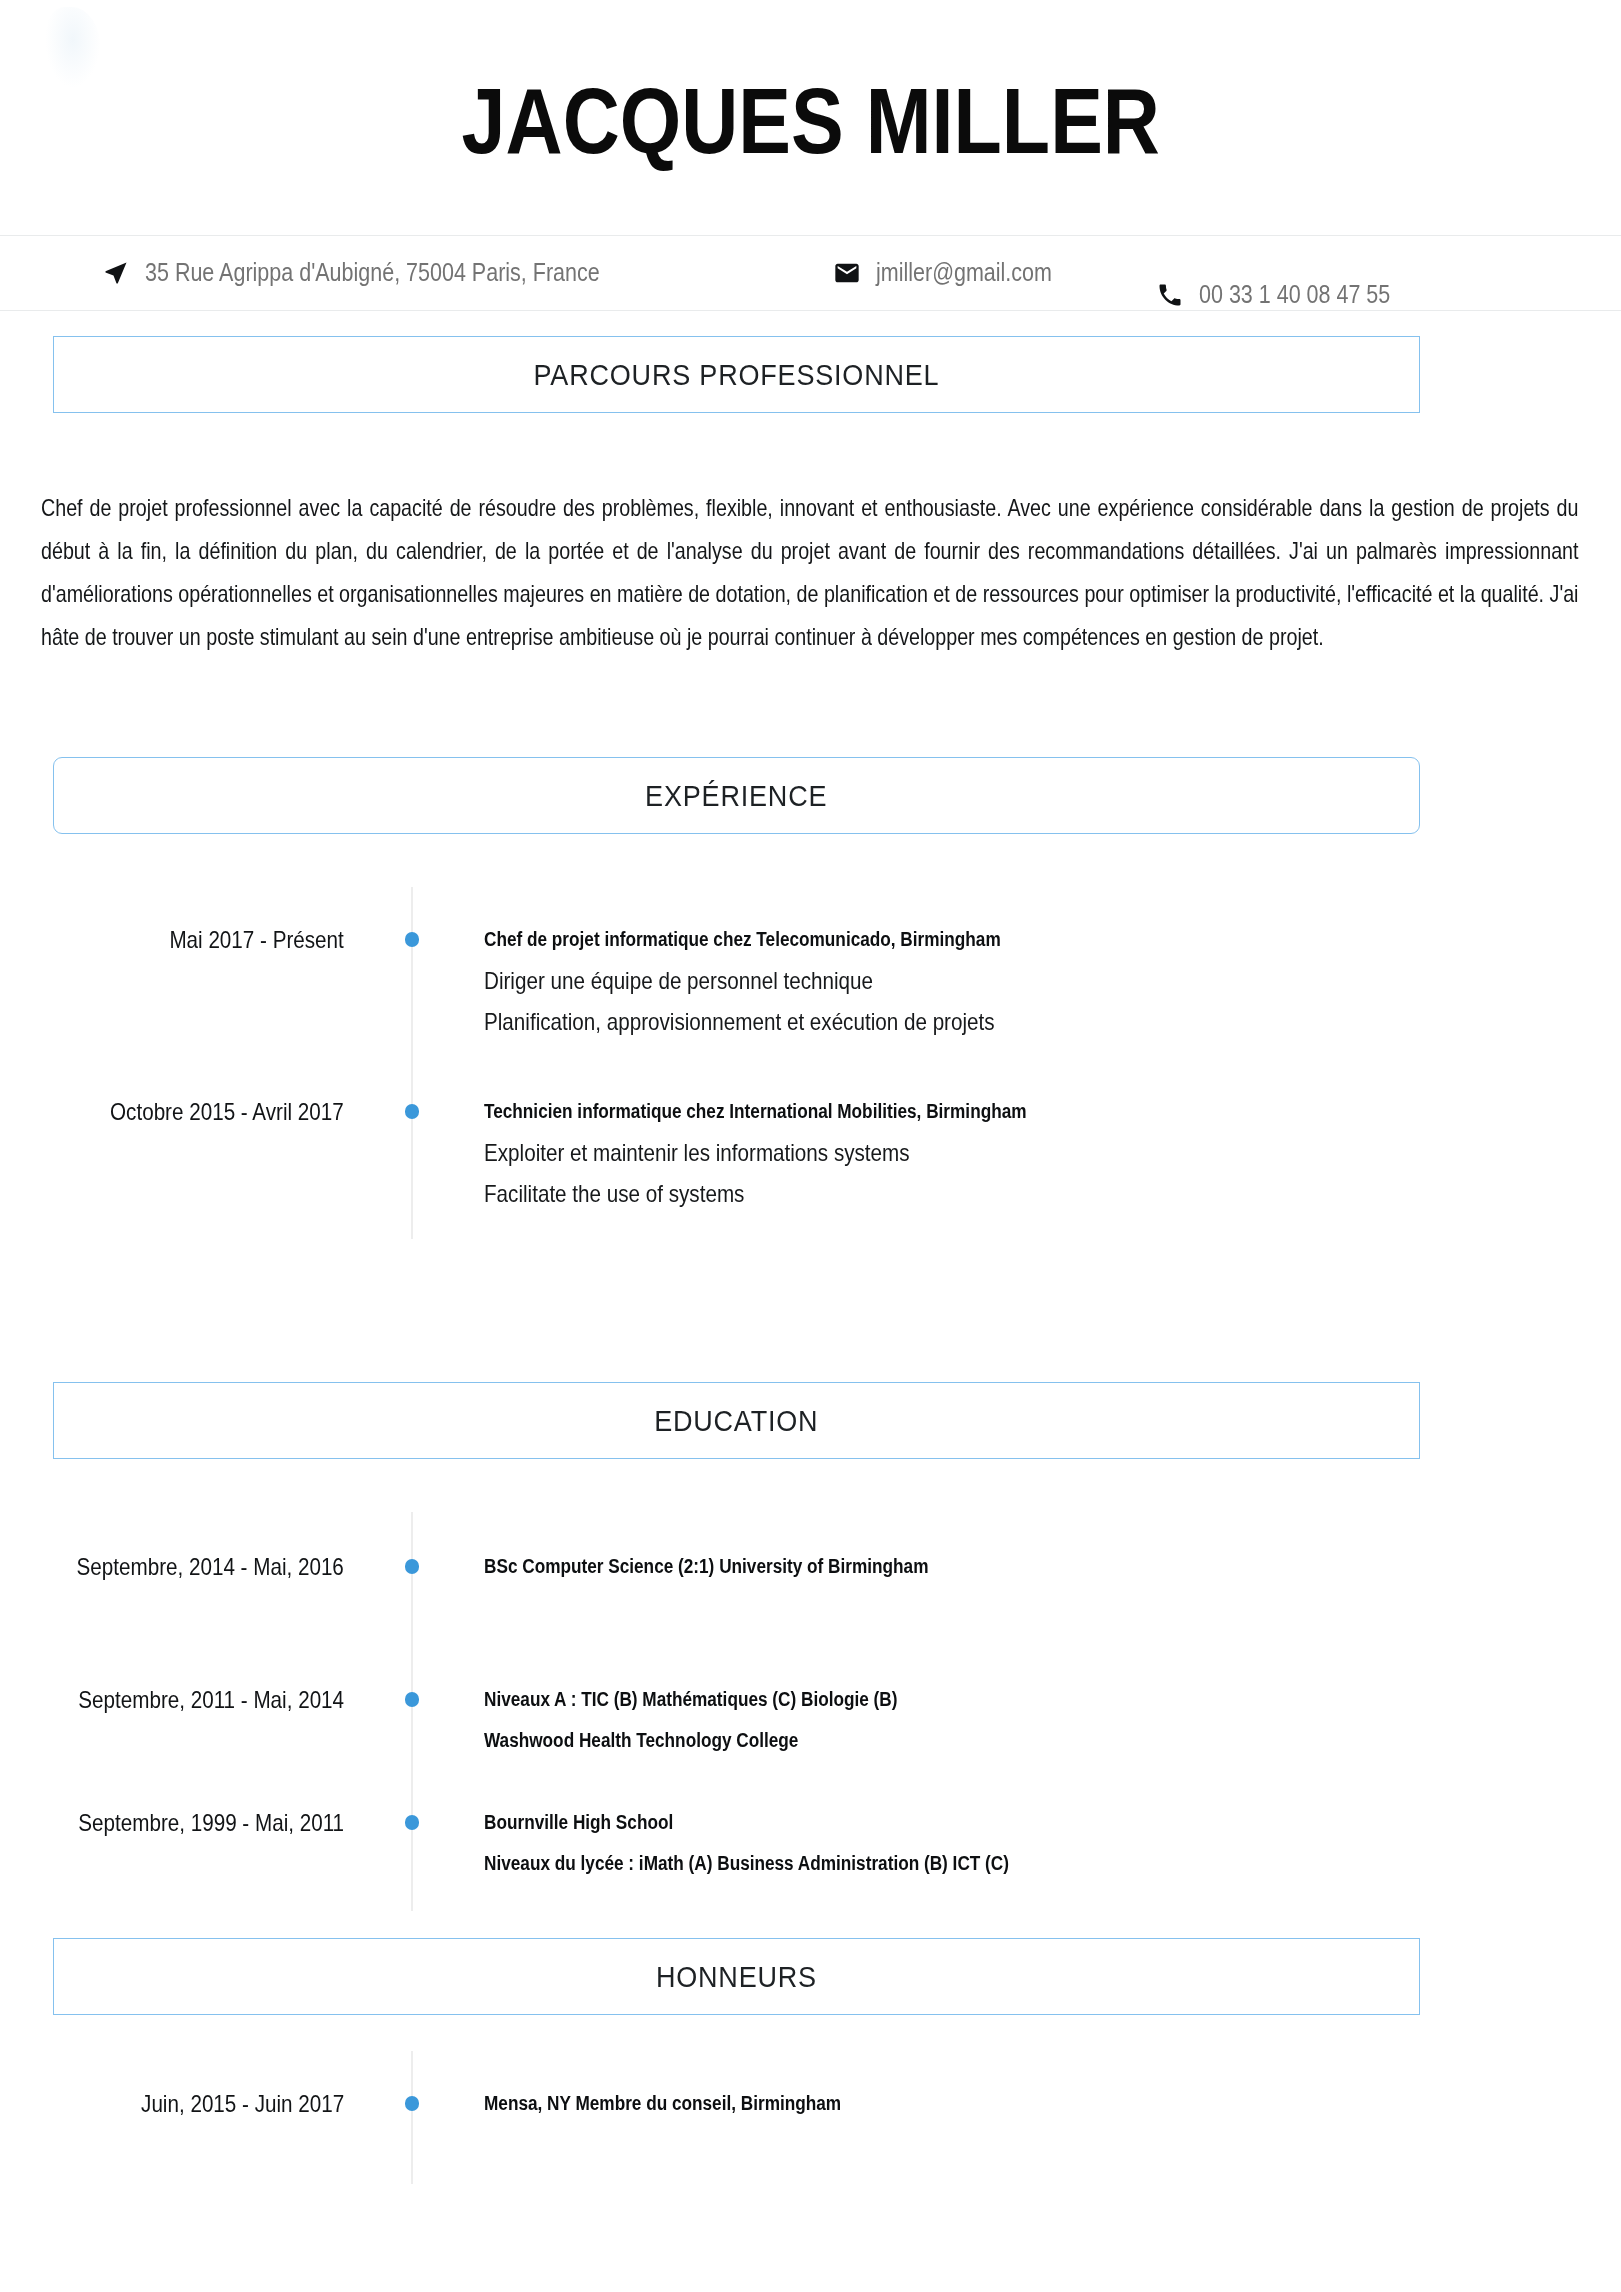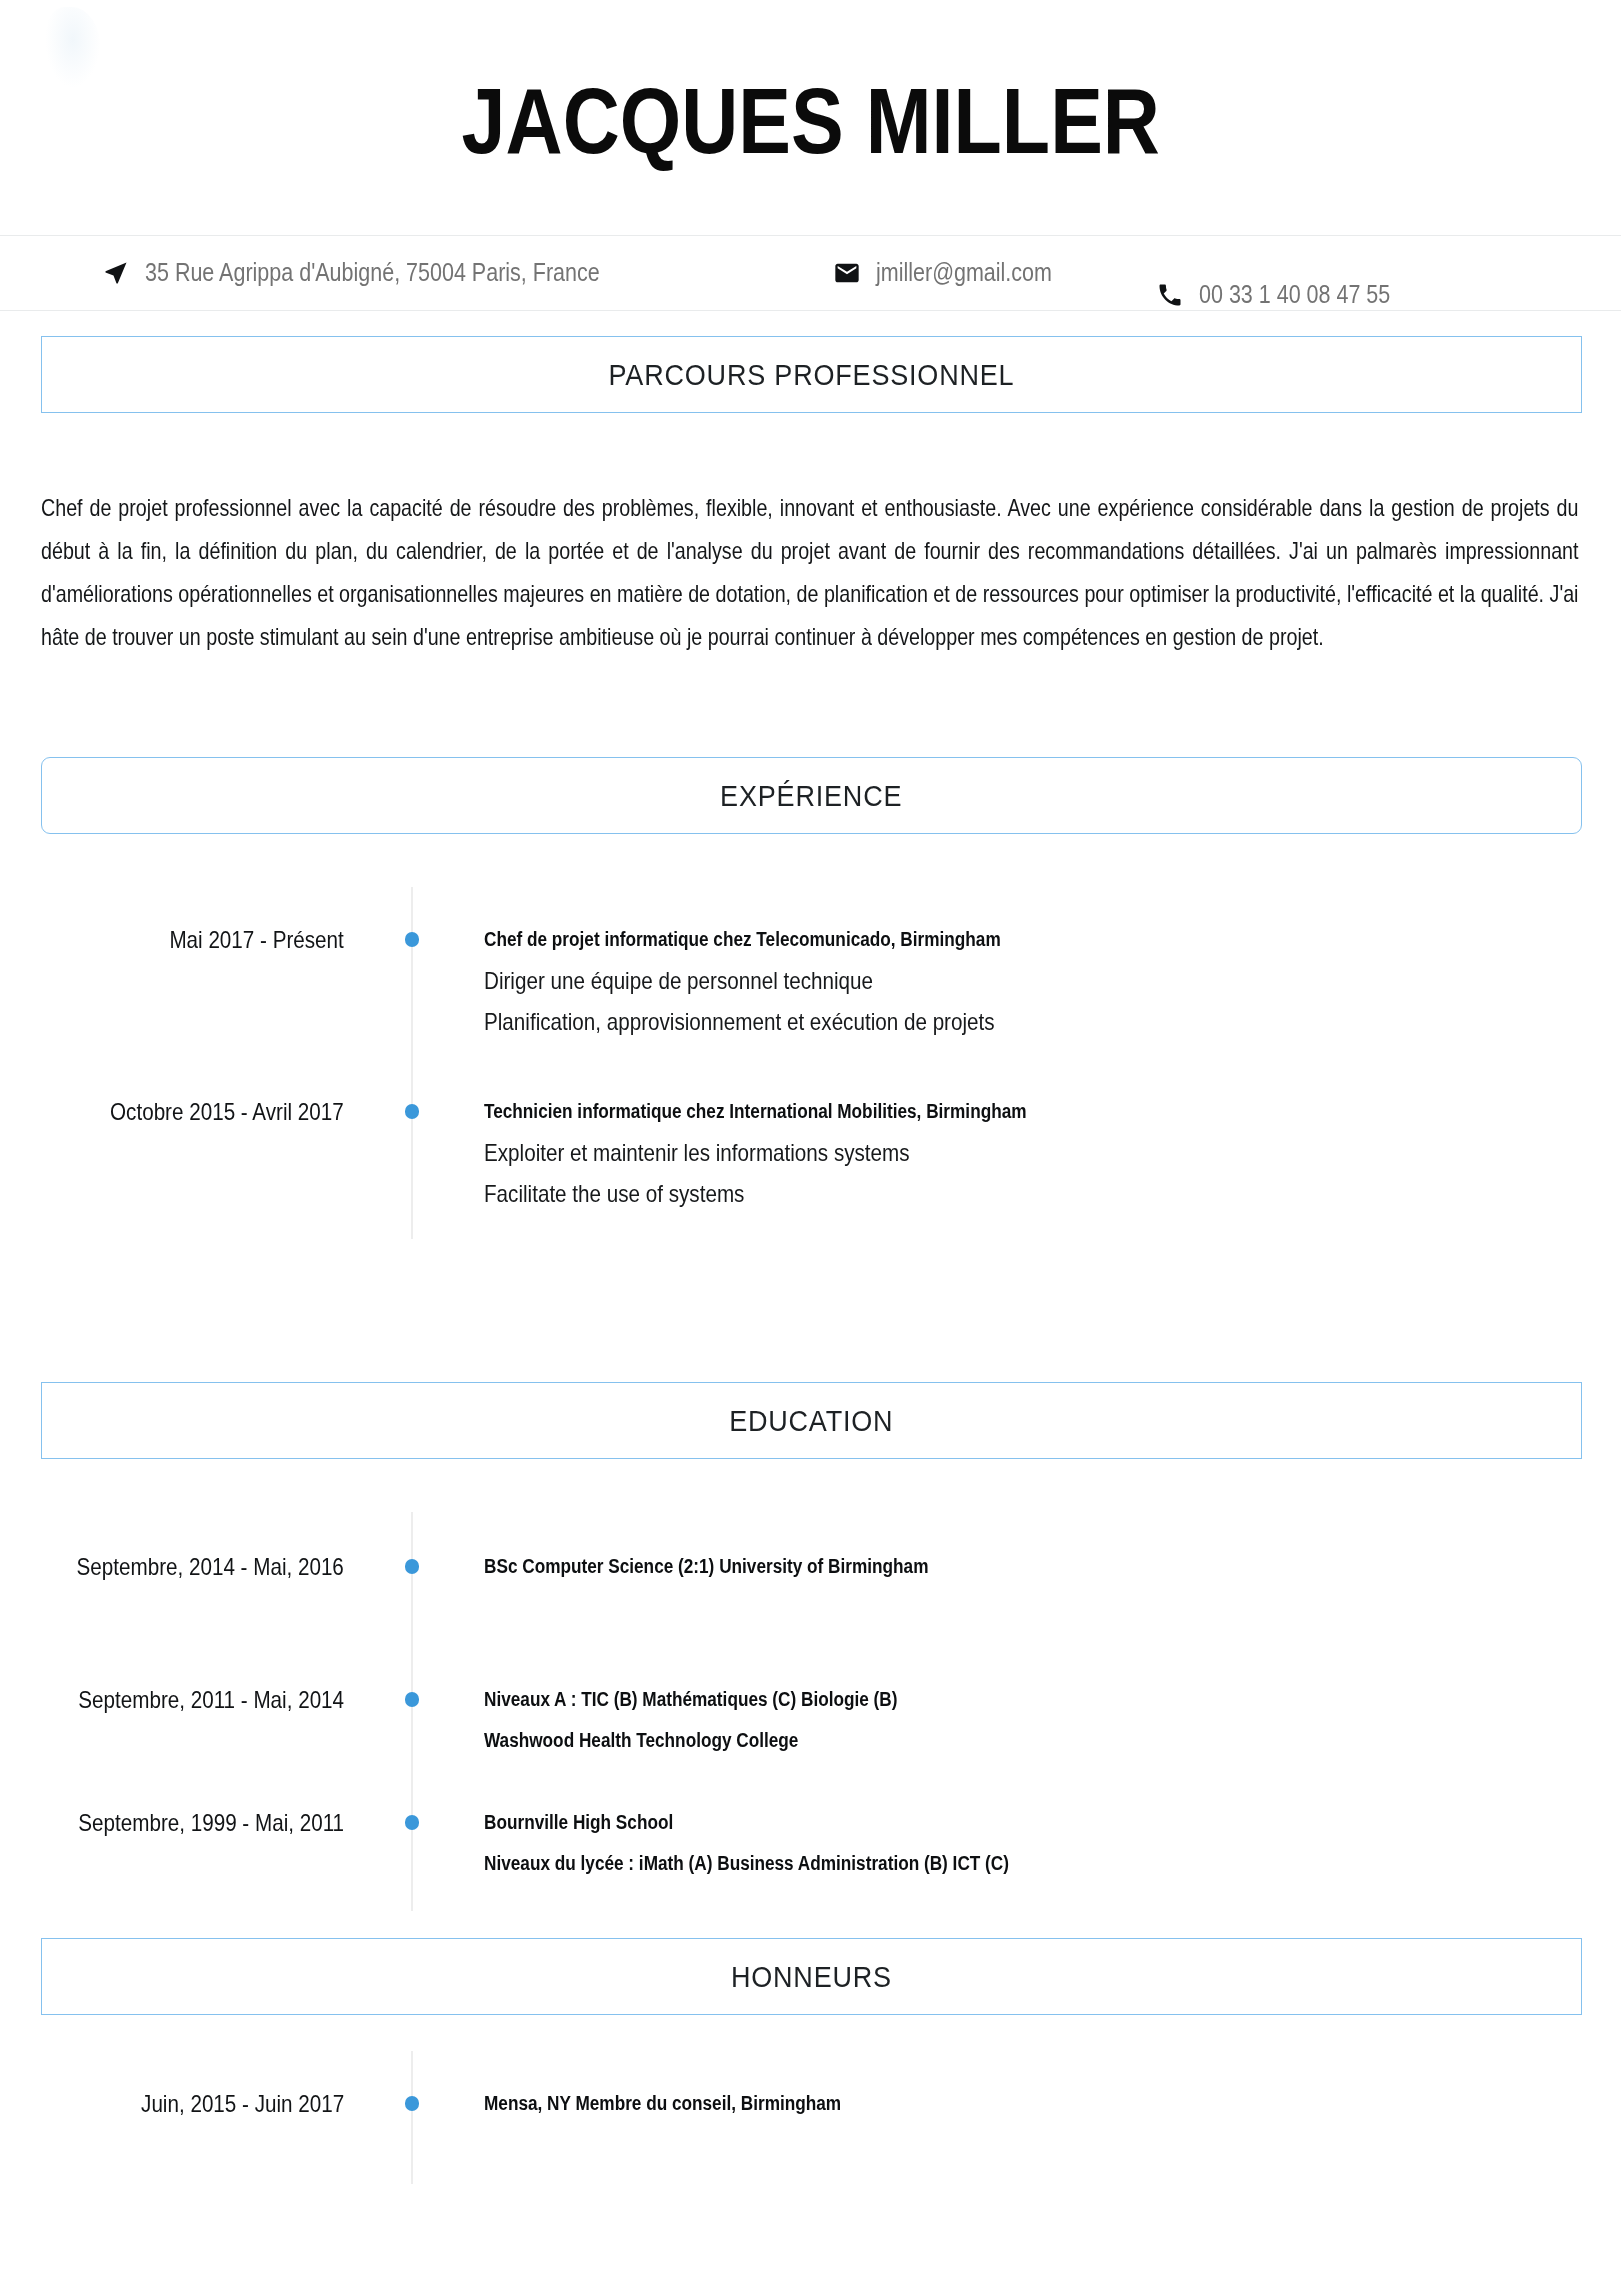--- a/index.html
+++ b/index.html
@@ -31,21 +31,21 @@
   .contact-item{
     position:absolute;top:0;height:73px;
     display:flex;align-items:center;gap:15px;
     font-size:25px;color:#737373;white-space:nowrap;
   }
   .contact-item .txt{display:inline-block;transform:scaleX(.86);transform-origin:0 50%;}
   .ci-loc{left:102px;} .ci-mail{left:833px;} .ci-tel{left:1156px;align-items:flex-end;}
   .cicon{width:28px;height:28px;flex:0 0 auto;}
   .cicon svg{width:100%;height:100%;display:block;fill:#101214;}
   .section-box{
-    position:absolute;left:41px;width:1541px;height:77px;
+    position:absolute;left:53px;width:1367px;height:77px;
     box-sizing:border-box;border:1.8px solid #85c1ee;background:#ffffff;
     display:flex;align-items:center;justify-content:center;
   }
   .section-box .stitle{
     font-size:30px;letter-spacing:0.9px;color:#1d2124;
     display:inline-block;transform:scaleX(.9);transform-origin:50% 50%;
     white-space:nowrap;
   }
   .sb-profile{top:336px;} .sb-exp{top:757px;border-radius:9px;} .sb-edu{top:1382px;} .sb-hon{top:1938px;}
   .summary{

